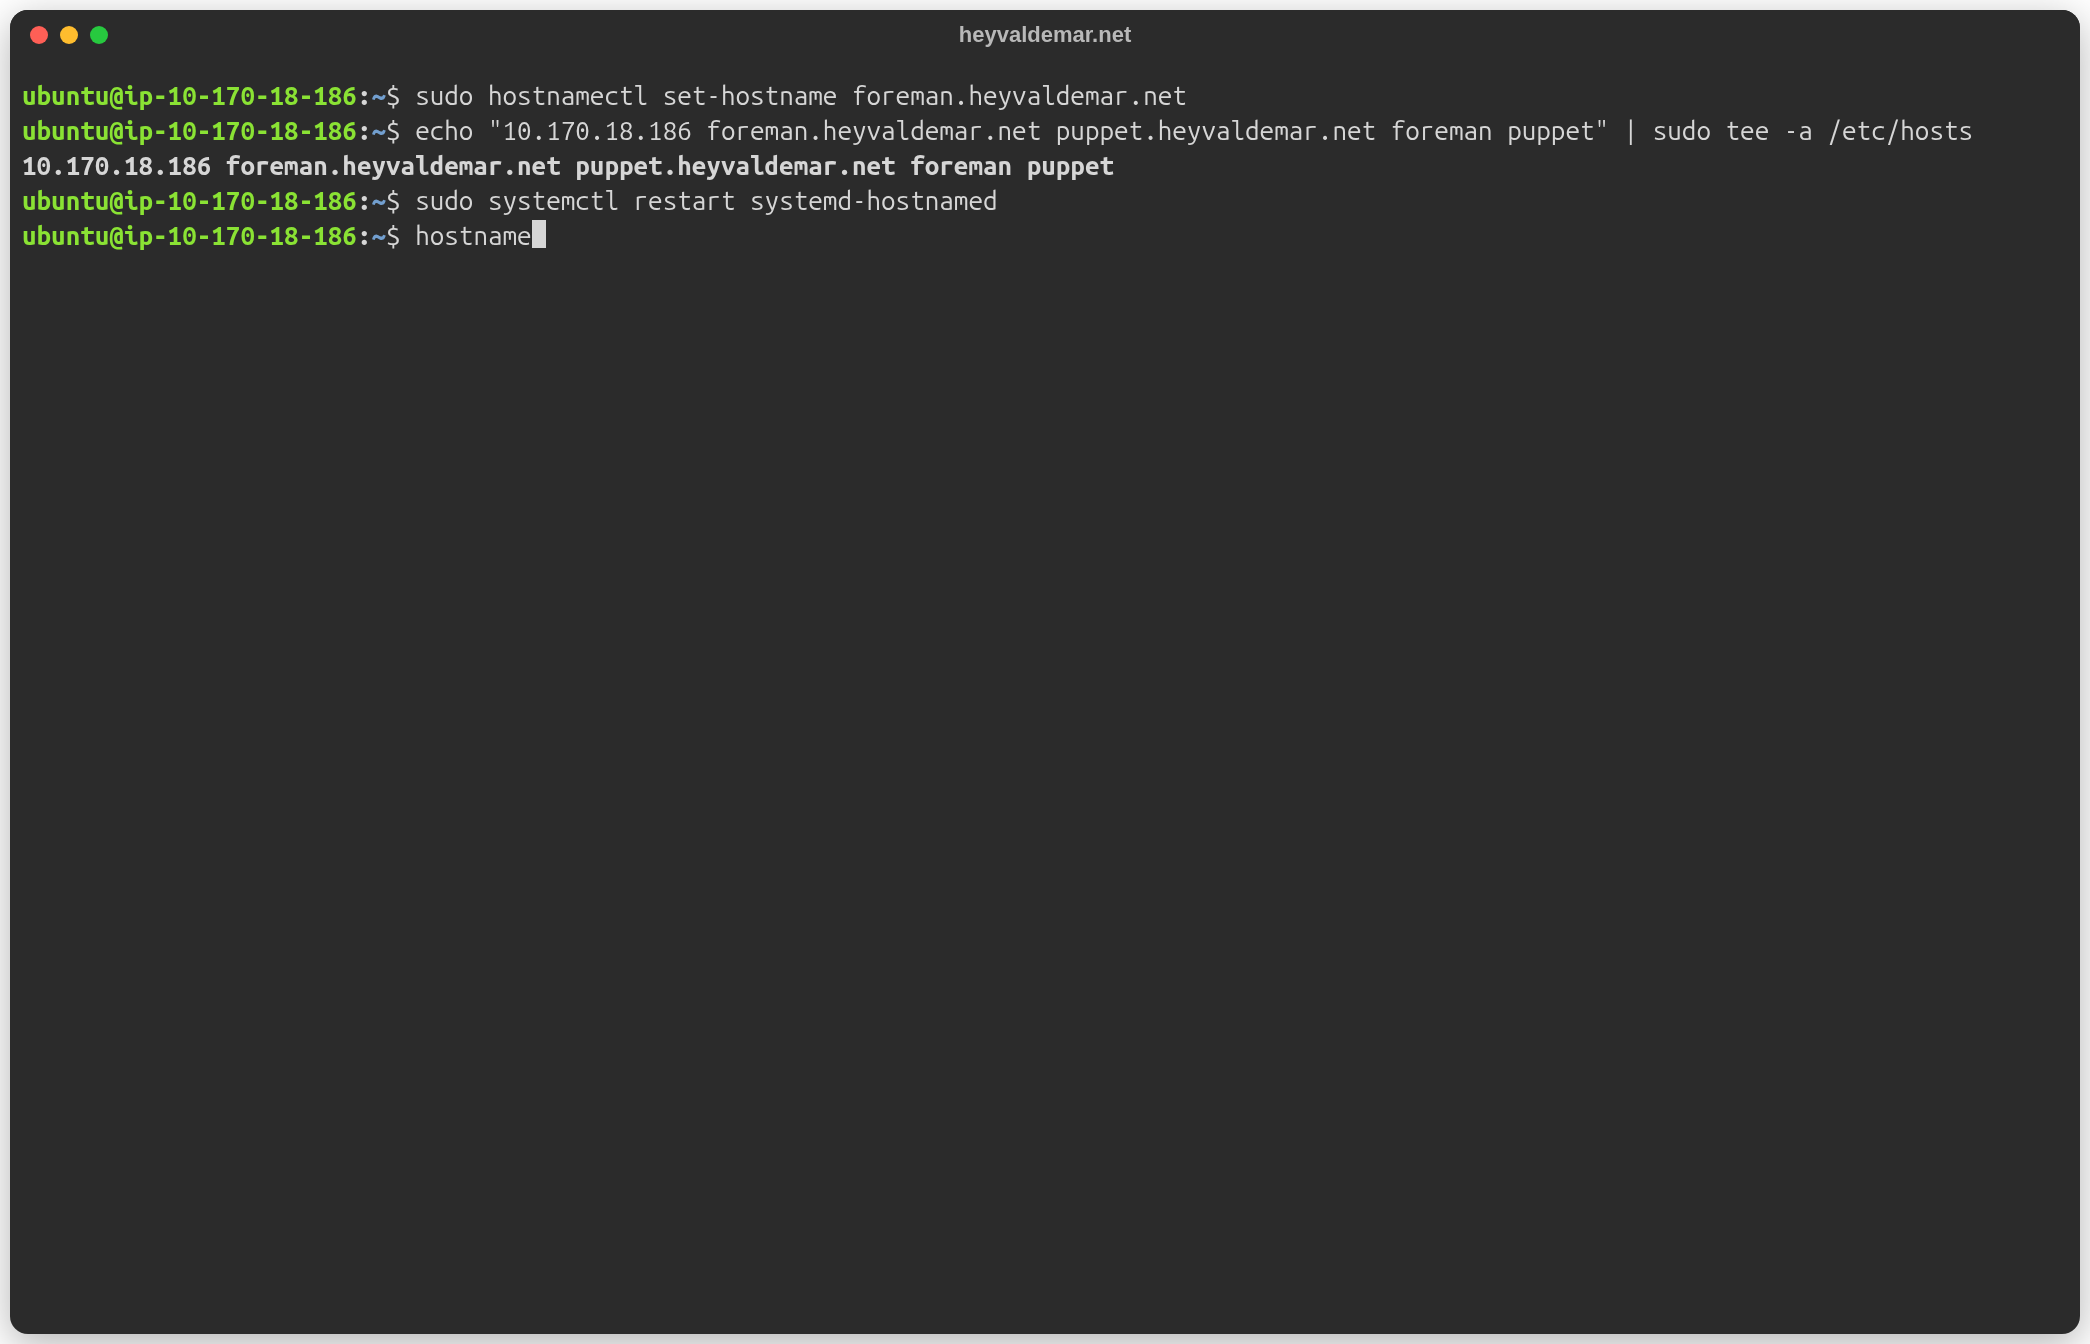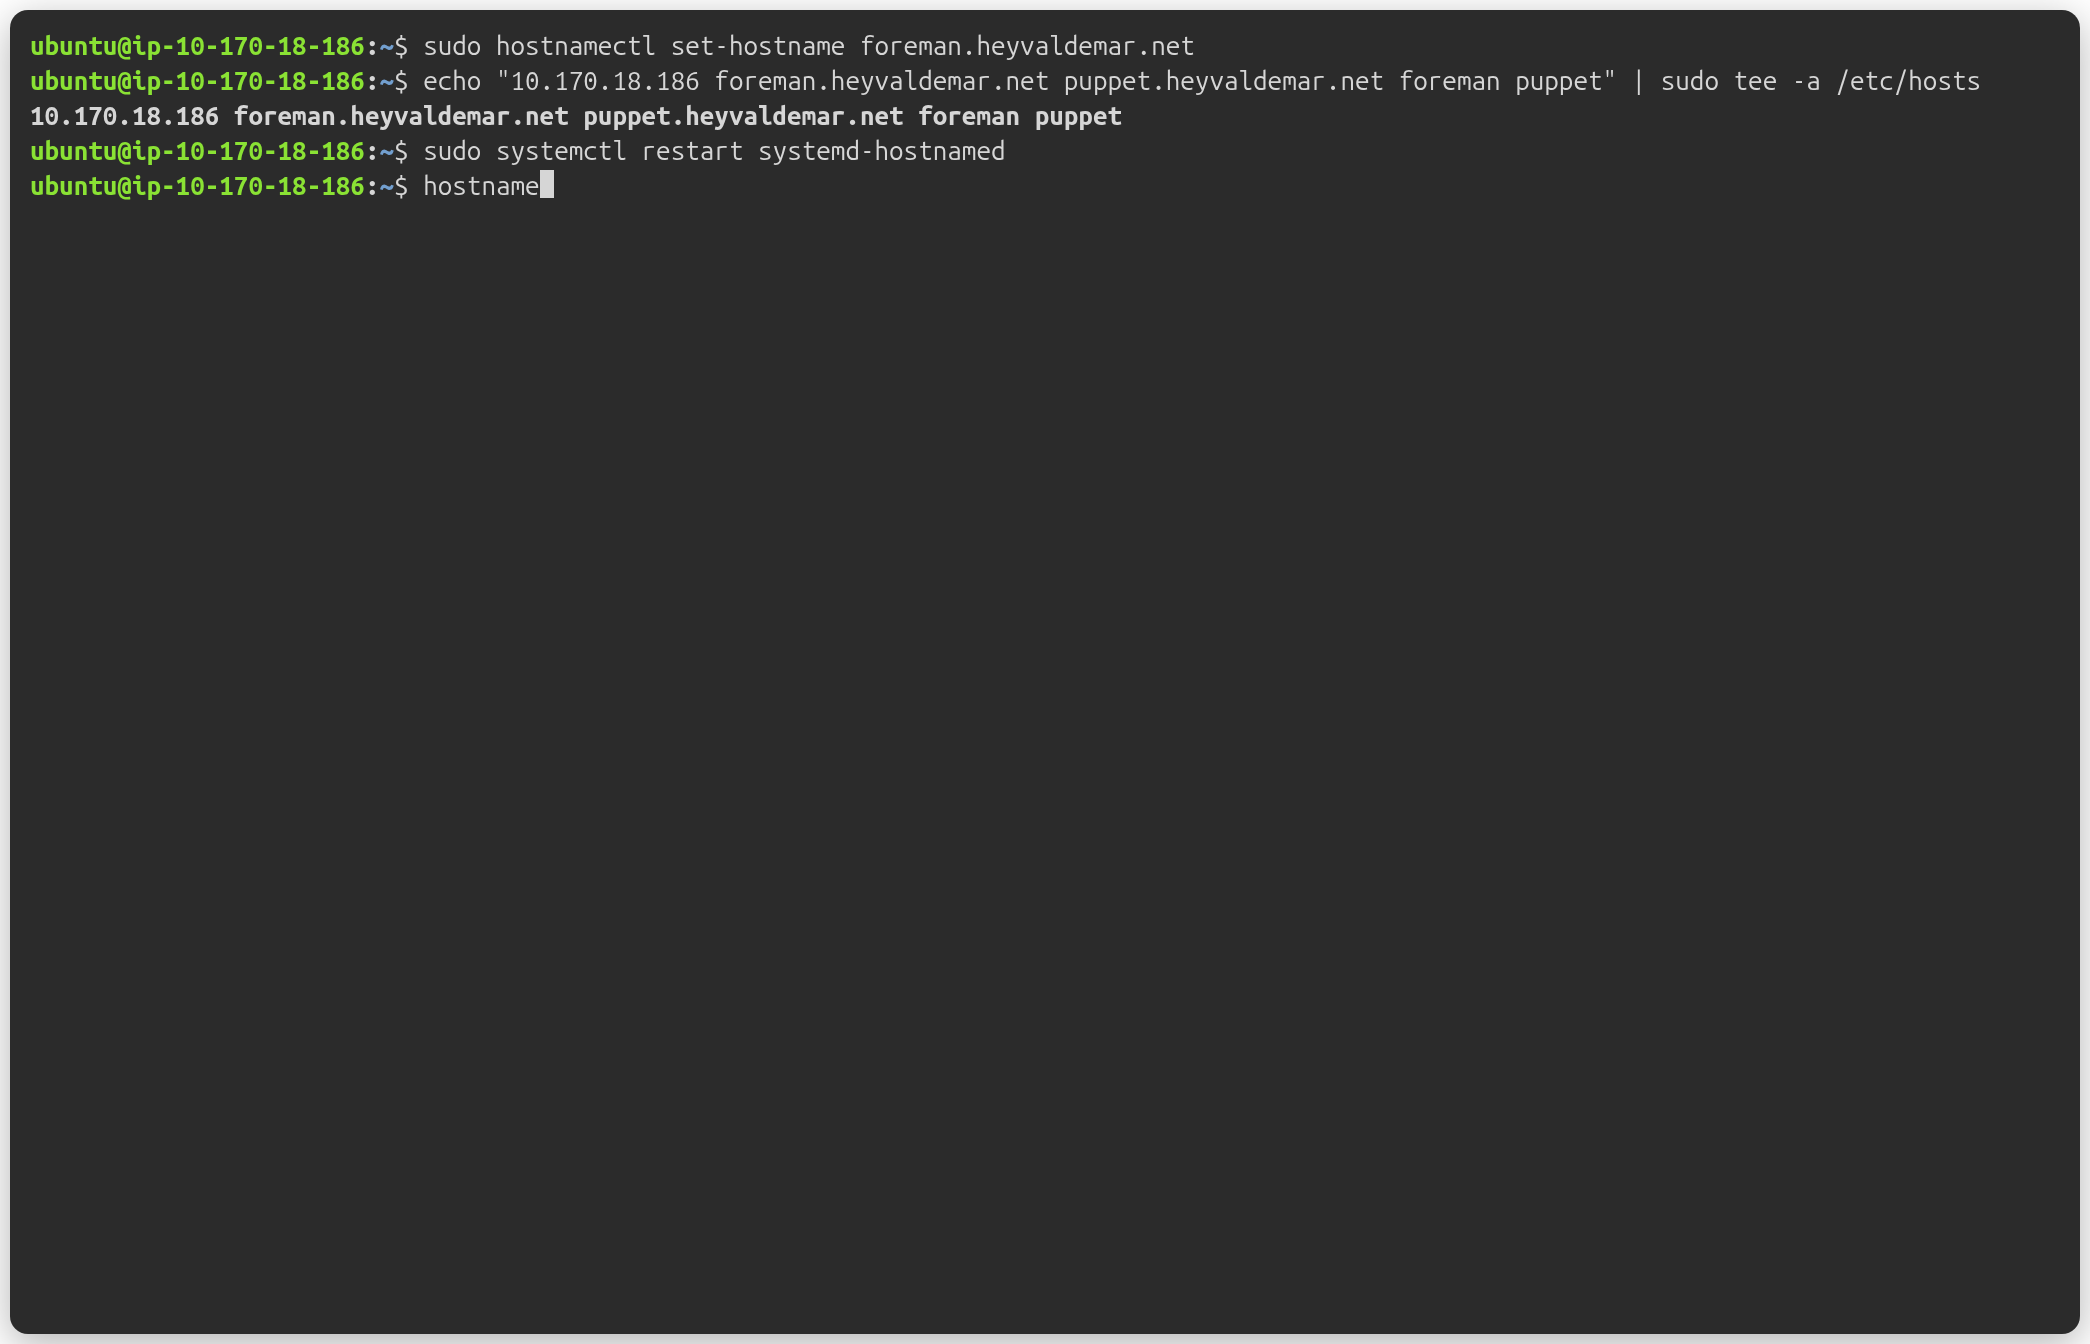--- a/index.html
+++ b/index.html
@@ -51,21 +51,21 @@
       position: absolute;
       left: 50%;
       transform: translateX(-50%);
       color: #b8b8b8;
       font-size: 22px;
       font-weight: 600;
       font-family: -apple-system, BlinkMacSystemFont, "Segoe UI", sans-serif;
     }
     .terminal-body {
       flex: 1;
-      padding: 18px 20px;
+      padding: 18px 12px;
       font-size: 26px;
       line-height: 1.35;
       color: #d6d6d6;
       white-space: pre-wrap;
       word-break: break-all;
       overflow: hidden;
     }
     .prompt-user { color: #8ae234; font-weight: bold; }
     .prompt-colon { color: #d6d6d6; font-weight: bold; }
     .prompt-path { color: #729fcf; font-weight: bold; }
@@ -79,14 +79,22 @@
       background: #d6d6d6;
       vertical-align: text-bottom;
       margin-bottom: 2px;
     }
     .line { display: block; }
   </style>
 </head>
 <body>
 
 <div class="terminal-window">
+  <div class="titlebar">
+    <div class="traffic-lights">
+      <div class="traffic-light tl-close"></div>
+      <div class="traffic-light tl-min"></div>
+      <div class="traffic-light tl-max"></div>
+    </div>
+    <div class="title">heyvaldemar.net</div>
+  </div>
   <div class="terminal-body" id="terminal-body"><span class="line"><span class="prompt-user">ubuntu@ip-10-170-18-186</span><span class="prompt-colon">:</span><span class="prompt-path">~</span><span class="prompt-dollar">$</span> <span class="cmd">sudo hostnamectl set-hostname foreman.heyvaldemar.net</span></span><span class="line"><span class="prompt-user">ubuntu@ip-10-170-18-186</span><span class="prompt-colon">:</span><span class="prompt-path">~</span><span class="prompt-dollar">$</span> <span class="cmd">echo "10.170.18.186 foreman.heyvaldemar.net puppet.heyvaldemar.net foreman puppet" | sudo tee -a /etc/hosts</span></span><span class="line output">10.170.18.186 foreman.heyvaldemar.net puppet.heyvaldemar.net foreman puppet</span><span class="line"><span class="prompt-user">ubuntu@ip-10-170-18-186</span><span class="prompt-colon">:</span><span class="prompt-path">~</span><span class="prompt-dollar">$</span> <span class="cmd">sudo systemctl restart systemd-hostnamed</span></span><span class="line"><span class="prompt-user">ubuntu@ip-10-170-18-186</span><span class="prompt-colon">:</span><span class="prompt-path">~</span><span class="prompt-dollar">$</span> <span class="cmd">hostname</span><span class="cursor"></span></span></div>
 </div>
 
 </body></html>

